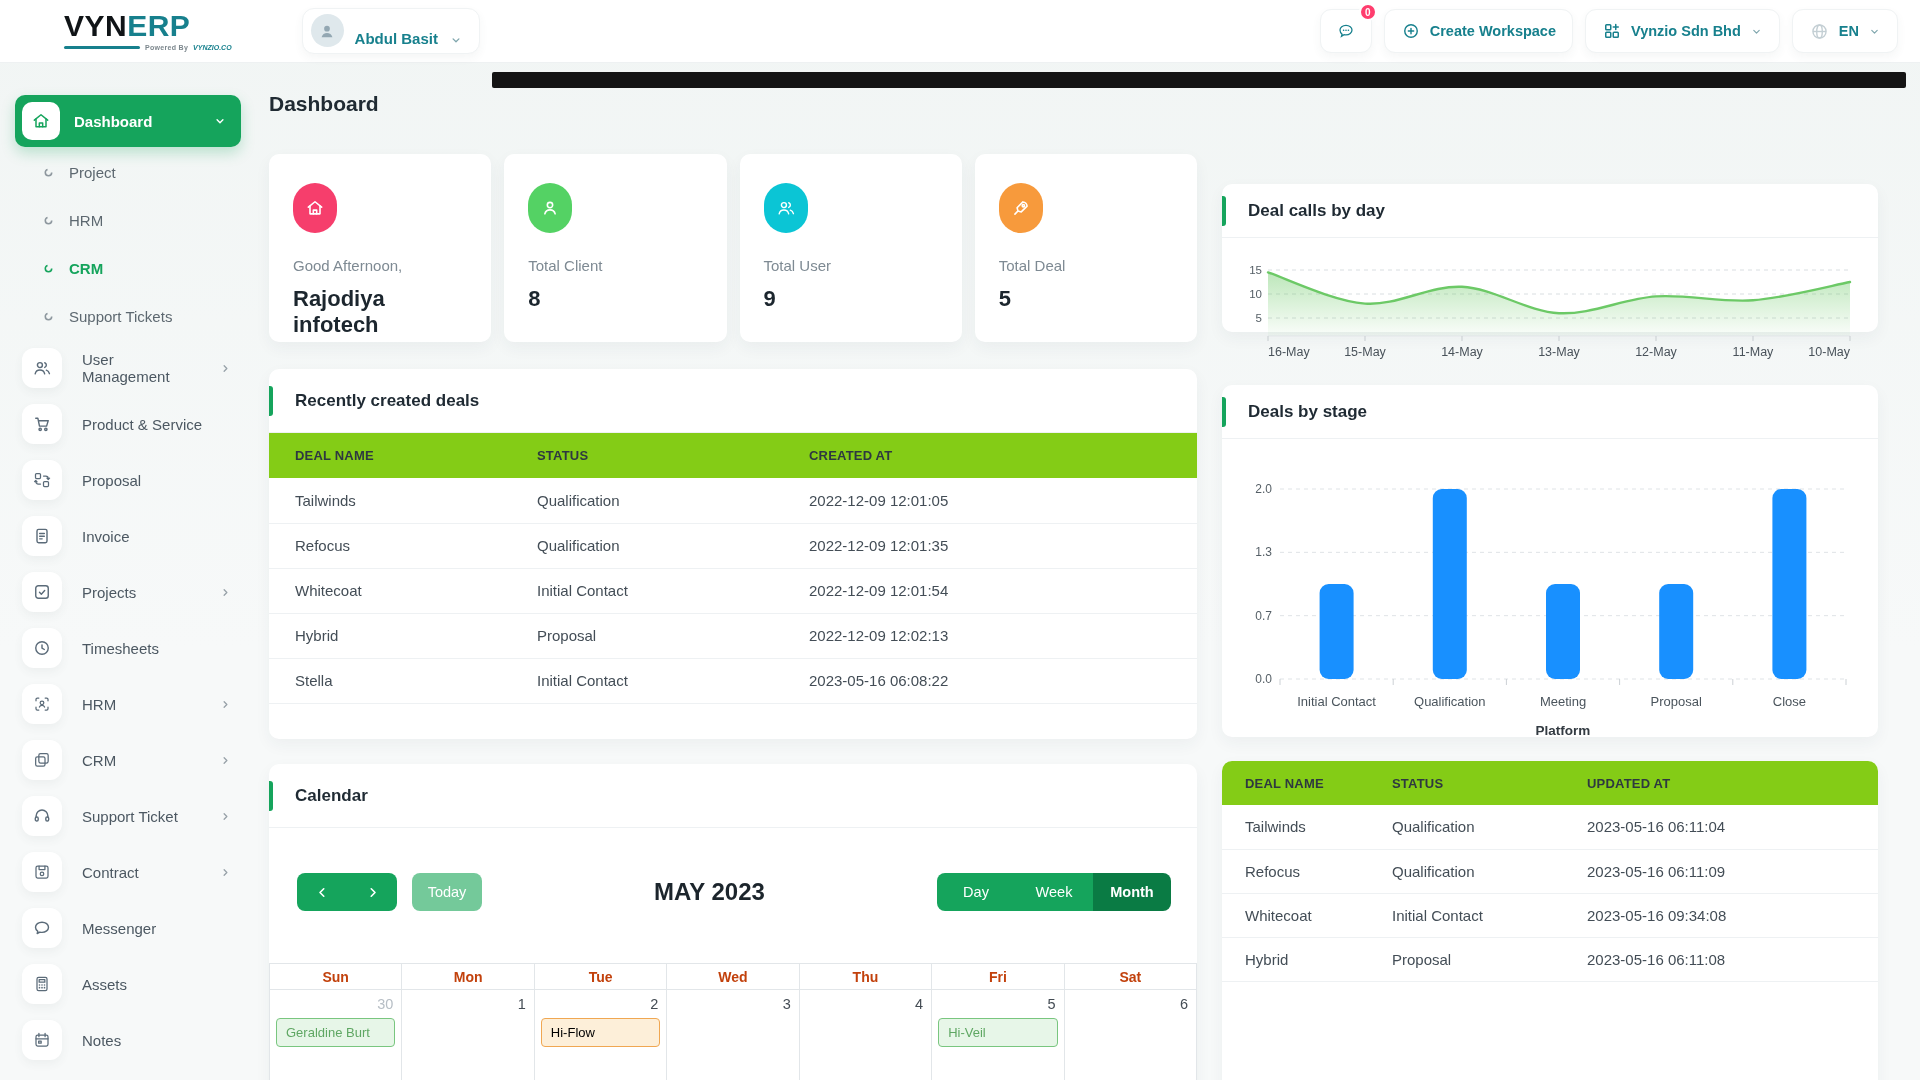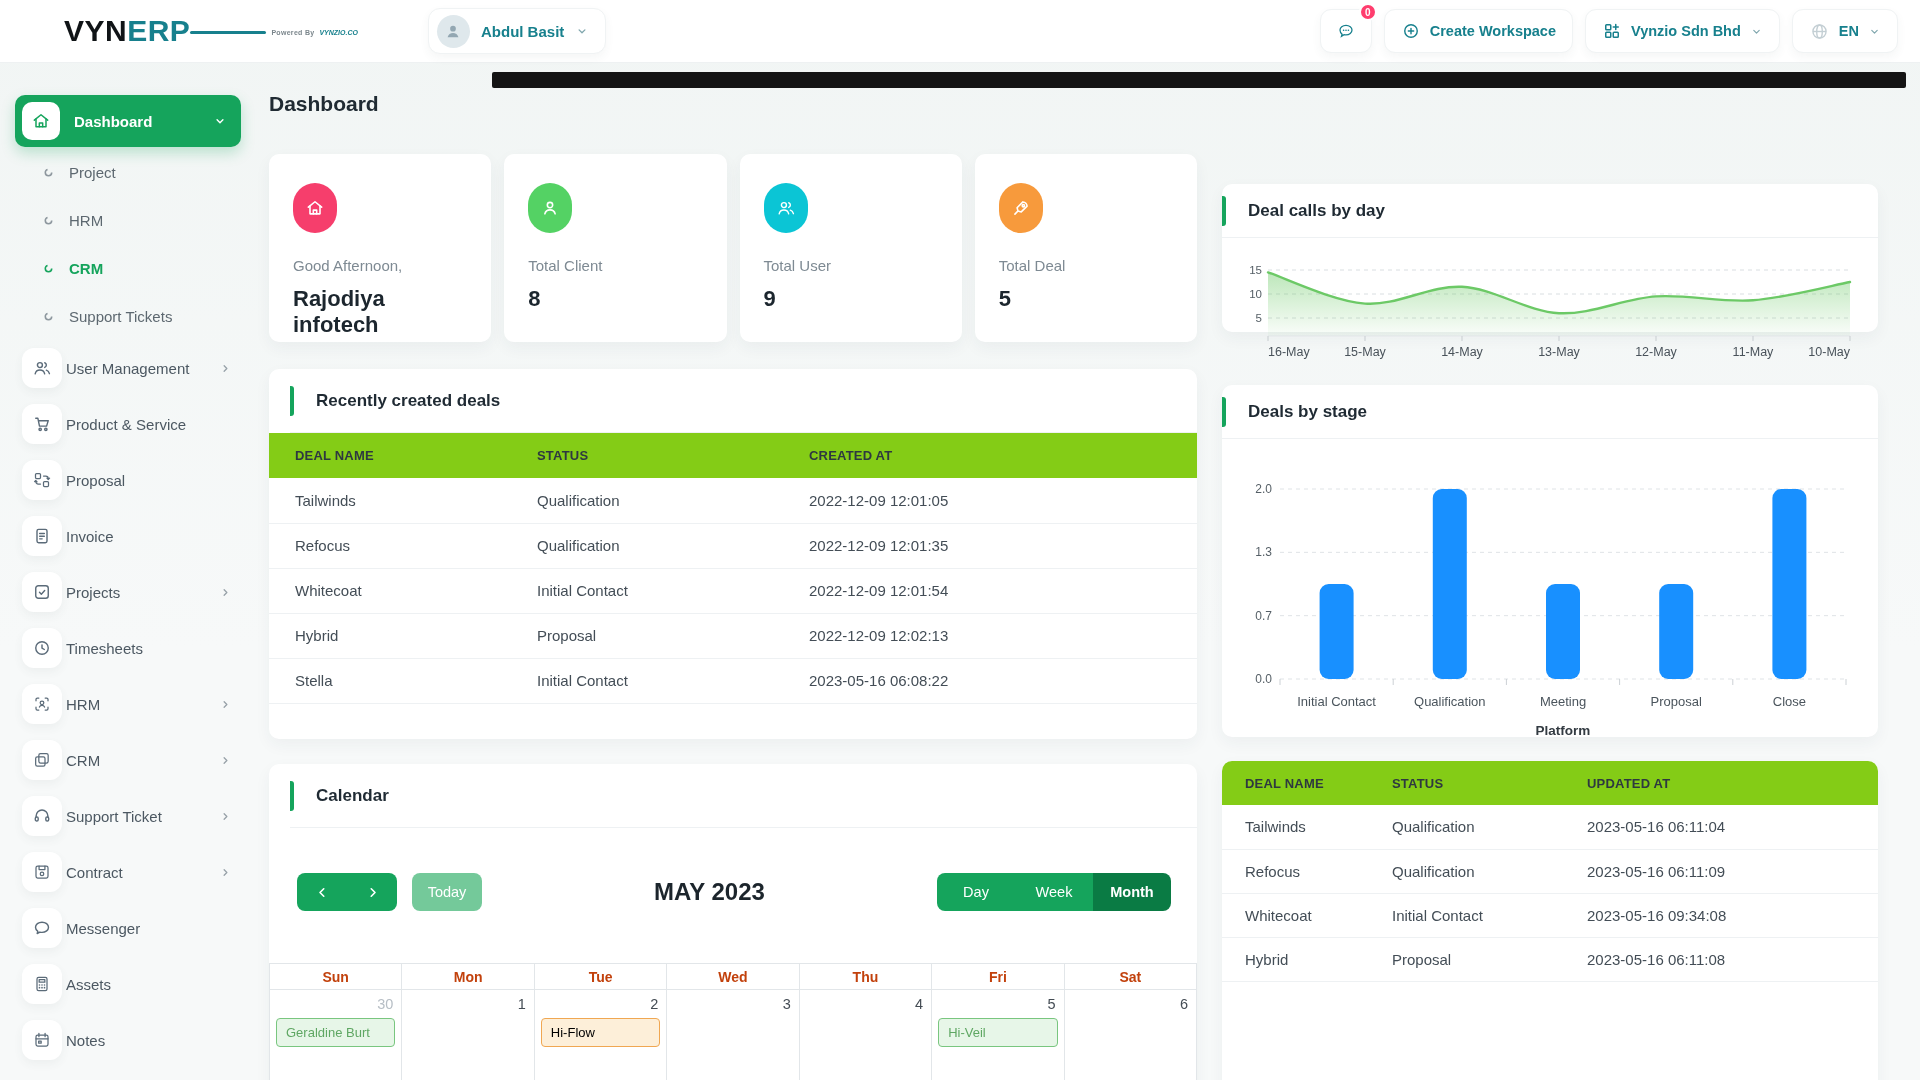--- a/index.html
+++ b/index.html
@@ -1,29 +1,29 @@
 <!DOCTYPE html>
 <html><head>
 <meta charset="utf-8">
 <style>
   * { margin:0; padding:0; box-sizing:border-box; }
   html,body { width:1920px; height:1080px; overflow:hidden; }
   body { font-family:"Liberation Sans", sans-serif; background:linear-gradient(180deg,#f1f5f4 0%,#f7f9f9 60%); color:#3e4954; position:relative; }
 
   
   .hdr { height:62px; background:#fff; display:flex; align-items:center; padding:0 22px 0 64px; box-shadow:0 1px 0 #eef1f2; position:relative; z-index:5; }
-  .logo { display:flex; flex-direction:row; line-height:1; margin-right:70px; }
+  .logo { display:flex; flex-direction:column; line-height:1; margin-right:70px; }
   .logo-row { font-size:30px; font-weight:800; letter-spacing:.5px; }
   .logo-vyn { color:#101417; }
   .logo-erp { color:#17808d; }
   .logo-tag { display:flex; align-items:center; gap:5px; margin-top:3px; }
   .logo-rule { width:76px; height:3px; background:#17808d; border-radius:2px; }
   .logo-tag-txt { font-size:7px; font-weight:700; color:#7b868c; letter-spacing:.3px; }
   .logo-tag-brand { font-size:7px; font-weight:700; font-style:italic; color:#17808d; }
-  .user-pill { display:flex; align-items:center; gap:11px; background:#fff; border:1px solid #f0f3f4; border-radius:12px; box-shadow:0 4px 10px rgba(50,70,80,.05); padding:6px 16px 6px 8px; height:46px; cursor:pointer; }
+  .user-pill { display:flex; align-items:flex-end; gap:11px; background:#fff; border:1px solid #f0f3f4; border-radius:12px; box-shadow:0 4px 10px rgba(50,70,80,.05); padding:6px 16px 6px 8px; height:46px; cursor:pointer; }
   .avatar { width:33px; height:33px; border-radius:50%; background:#dfe8ec; display:flex; align-items:center; justify-content:center; color:#93a7b2; }
   .user-name { color:#17808d; font-size:15px; font-weight:600; }
   .hdr-right { margin-left:auto; display:flex; align-items:center; gap:12px; }
   .btn-card { background:#fff; border:1px solid #f0f3f4; border-radius:11px; box-shadow:0 4px 10px rgba(50,70,80,.05); height:44px; display:flex; align-items:center; gap:9px; padding:0 16px; color:#17808d; font-size:14.5px; font-weight:600; cursor:pointer; position:relative; }
   .chat-btn { width:52px; justify-content:center; }
   .badge { position:absolute; top:-7px; right:-6px; background:#ff3d6e; color:#fff; font-size:10px; font-weight:700; min-width:18px; height:18px; border-radius:9px; display:flex; align-items:center; justify-content:center; border:2px solid #fff; }
   .chev { color:#7fa6ad; display:flex; }
   .globe { color:#c4cfd4; display:flex; }
 
   .dark-band { position:absolute; top:72px; left:492px; width:1414px; height:16px; background:#141414; border-radius:2px; z-index:1; }
@@ -38,38 +38,38 @@
   .sb-dash { width:226px; height:52px; background:#15a45c; border-radius:10px; display:flex; align-items:center; padding:0 14px 0 7px; gap:14px; cursor:pointer; box-shadow:0 6px 14px rgba(21,164,92,.25); }
   .sb-dash-icn { width:38px; height:38px; background:#fff; border-radius:10px; display:flex; align-items:center; justify-content:center; color:#15a45c; }
   .sb-dash-lbl { color:#fff; font-size:15px; font-weight:700; flex:1; }
   .sb-dash-chev { color:#fff; display:flex; }
   .sb-sub { list-style:none; margin-top:1px; }
   .sb-sub li { height:48px; display:flex; align-items:center; gap:15px; padding-left:28px; font-size:15px; color:#5d6870; cursor:pointer; }
   .sb-sub li .dotc { color:#8d979e; display:flex; }
   .sb-sub li.active { color:#15a45c; font-weight:700; }
   .sb-sub li.active .dotc { color:#15a45c; }
   .sb-list { list-style:none; margin-top:0; }
-  .sb-list li { height:56px; display:flex; align-items:center; gap:4px; padding-left:7px; cursor:pointer; }
+  .sb-list li { height:56px; display:flex; align-items:center; gap:20px; padding-left:7px; cursor:pointer; }
   .sb-icn { width:40px; height:40px; background:#fff; border-radius:12px; box-shadow:0 4px 10px rgba(60,80,90,.06); display:flex; align-items:center; justify-content:center; color:#5b6b79; flex:none; }
   .sb-lbl { font-size:15px; color:#4c5862; flex:1; }
   .sb-arrow { color:#97a1a8; display:flex; margin-right:26px; }
 
   
   .page-title { font-size:21px; font-weight:700; color:#202b33; }
   .cards { display:flex; gap:13px; margin-top:38px; }
   .stat-card { flex:1; height:188px; background:#fff; border-radius:10px; box-shadow:0 6px 16px rgba(40,60,70,.05); padding:29px 24px 0 24px; }
   .stat-icn { width:44px; height:50px; border-radius:22px; display:flex; align-items:center; justify-content:center; color:#fff; }
   .stat-lbl { margin-top:24px; font-size:15px; color:#7e8a93; }
   .stat-val { margin-top:12px; font-size:22px; font-weight:700; color:#1c262e; }
 
   .panel { background:#fff; border-radius:10px; box-shadow:0 6px 16px rgba(40,60,70,.05); position:relative; }
   .panel-hd { position:relative; display:flex; align-items:center; border-bottom:1px solid #eef1f3; }
   .panel-hd .bar { position:absolute; left:0; width:4px; height:30px; background:#15a45c; border-radius:0 3px 3px 0; }
   .panel-hd .ttl { font-size:17px; font-weight:700; color:#1f2a33; padding-left:26px; }
-  .hd-65 { height:64px;margin-left:21px; }
+  .hd-65 { height:64px; }
   .hd-54 { height:54px; }
 
   .panel-created { margin-top:27px; height:370px; }
   .panel-calendar { margin-top:25px; height:560px; overflow:hidden; }
 
   table.tbl { width:100%; border-collapse:collapse; table-layout:fixed; }
   .tbl th { background:#84cc16; font-size:13px; font-weight:700; color:#2e3840; text-align:left; height:45px; letter-spacing:.2px; }
   .tbl td { height:45px; font-size:15px; color:#434d56; border-bottom:1px solid #eef1f3; }
   .tbl th:first-child, .tbl td:first-child { padding-left:26px; }
 

